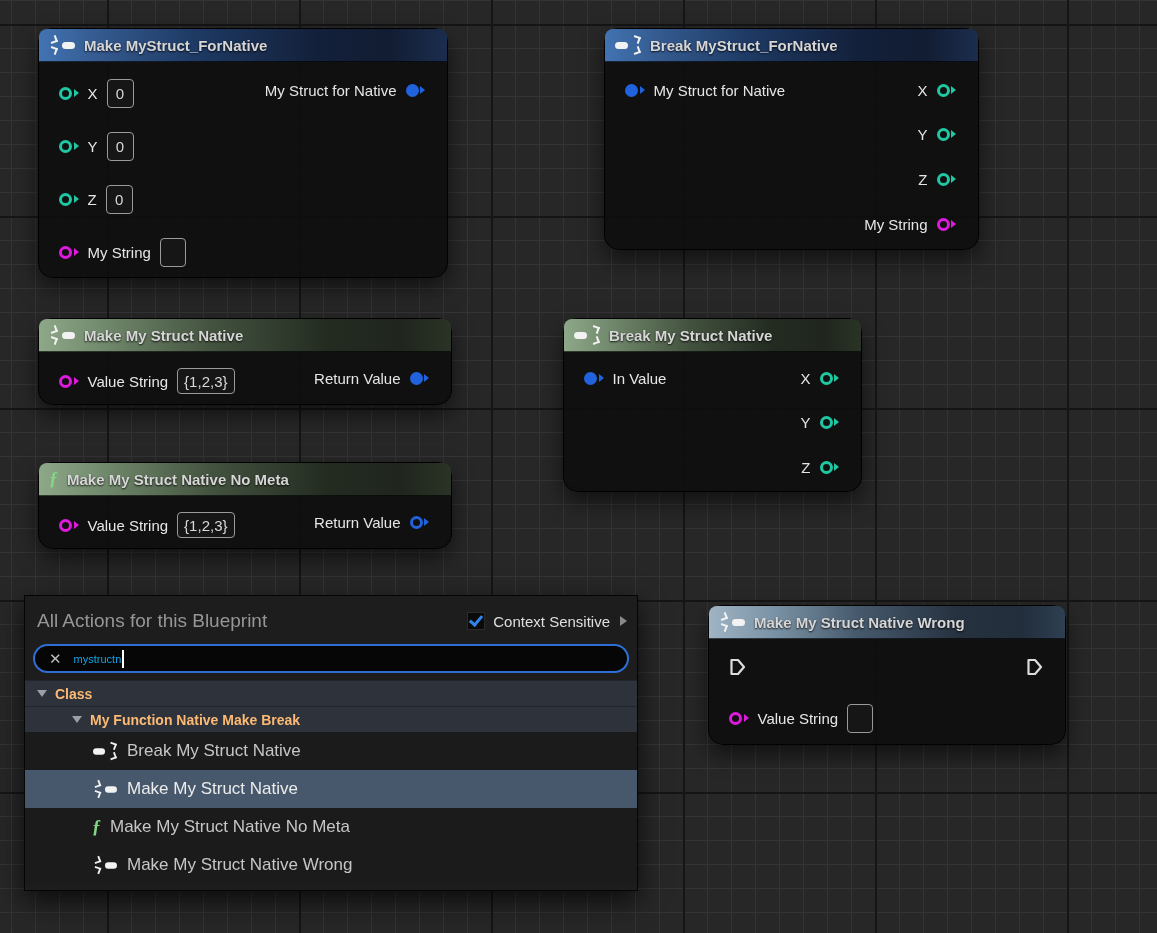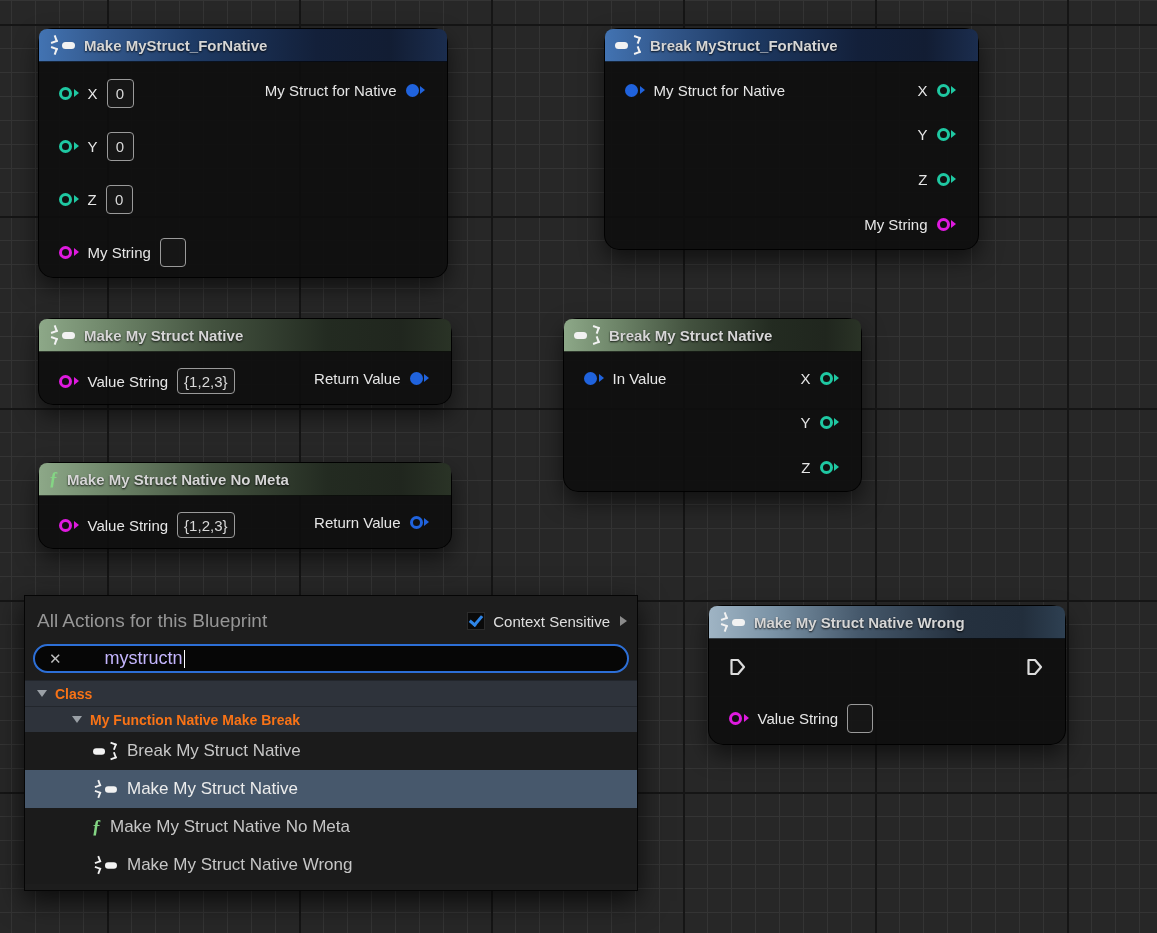--- a/index.html
+++ b/index.html
@@ -69,27 +69,27 @@
   .checkbox{width:18px;height:18px;background:#0a0a0a;border:1px solid #2b2b2b;
             display:flex;align-items:center;justify-content:center;}
   .checkbox::after{content:'';width:5px;height:10px;border-right:3px solid #2f86e8;
             border-bottom:3px solid #2f86e8;transform:rotate(40deg);margin-bottom:3px;}
   .cs-label{font-size:15px;color:#dfdfdf;}
   .cs-arrow{width:0;height:0;border-left:7px solid #8a8a8a;border-top:5px solid transparent;
             border-bottom:5px solid transparent;margin-left:2px;}
   .searchbox{margin:4px 8px 7px 8px;height:29px;border:2px solid #2d6fd6;border-radius:15px;
              background:#060606;display:flex;align-items:center;padding:0 10px;}
   .x-icon{color:#bdbdbd;font-size:15px;font-weight:bold;margin:0 12px 0 4px;}
-  .search-text{font-size:18px;color:#c4b5fd;margin-left:31px;}
+  .search-text{font-size:11px;color:#0ea5e9;}
   .caret{width:1.5px;height:18px;background:#fff;margin-left:1px;}
   .cat{height:26px;display:flex;align-items:center;gap:8px;background:#2e333b;
        border-top:1px solid #22262c;}
   .cat .tri{width:0;height:0;border-top:7px solid #9aa0a6;border-left:5.5px solid transparent;
        border-right:5.5px solid transparent;}
-  .cat .clabel{font-size:14px;font-weight:bold;color:#f97316;}
+  .cat .clabel{font-size:14px;font-weight:bold;color:#fdba74;}
   .cat.l1{padding-left:12px;}
   .cat.l2{padding-left:47px;}
   .mitem{height:38px;display:flex;align-items:center;gap:9px;background:#1b1b1b;padding-left:67px;}
   .mitem.sel{background:#47586c;}
   .mitem .mlabel{font-size:17px;color:#c6c6c6;}
   .mitem.sel .mlabel{color:#ececec;}
   .mitem .hicon{transform:scale(0.92);}
 </style>
 </head>
 <body>

